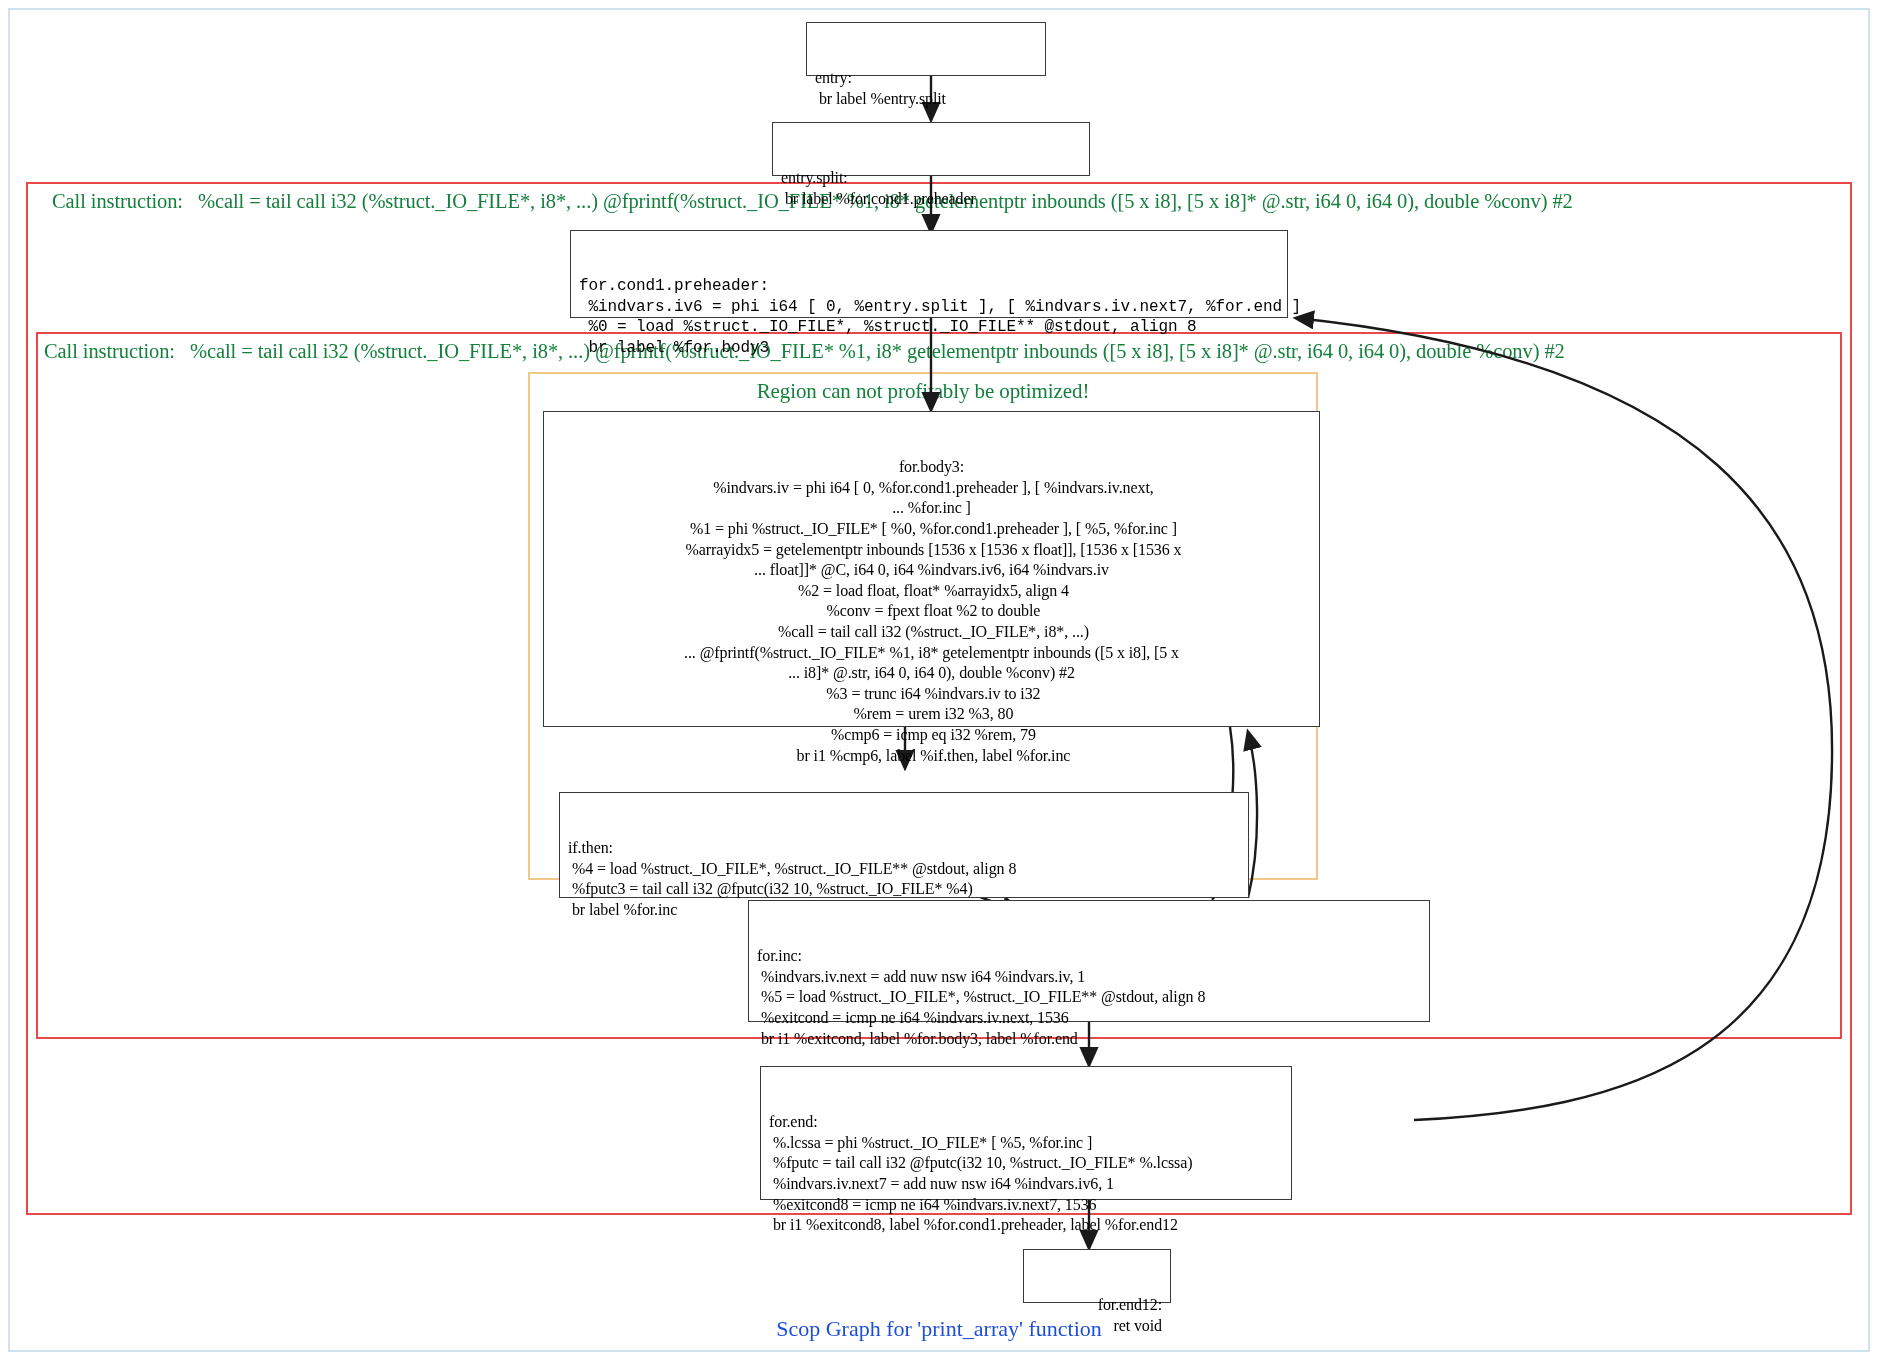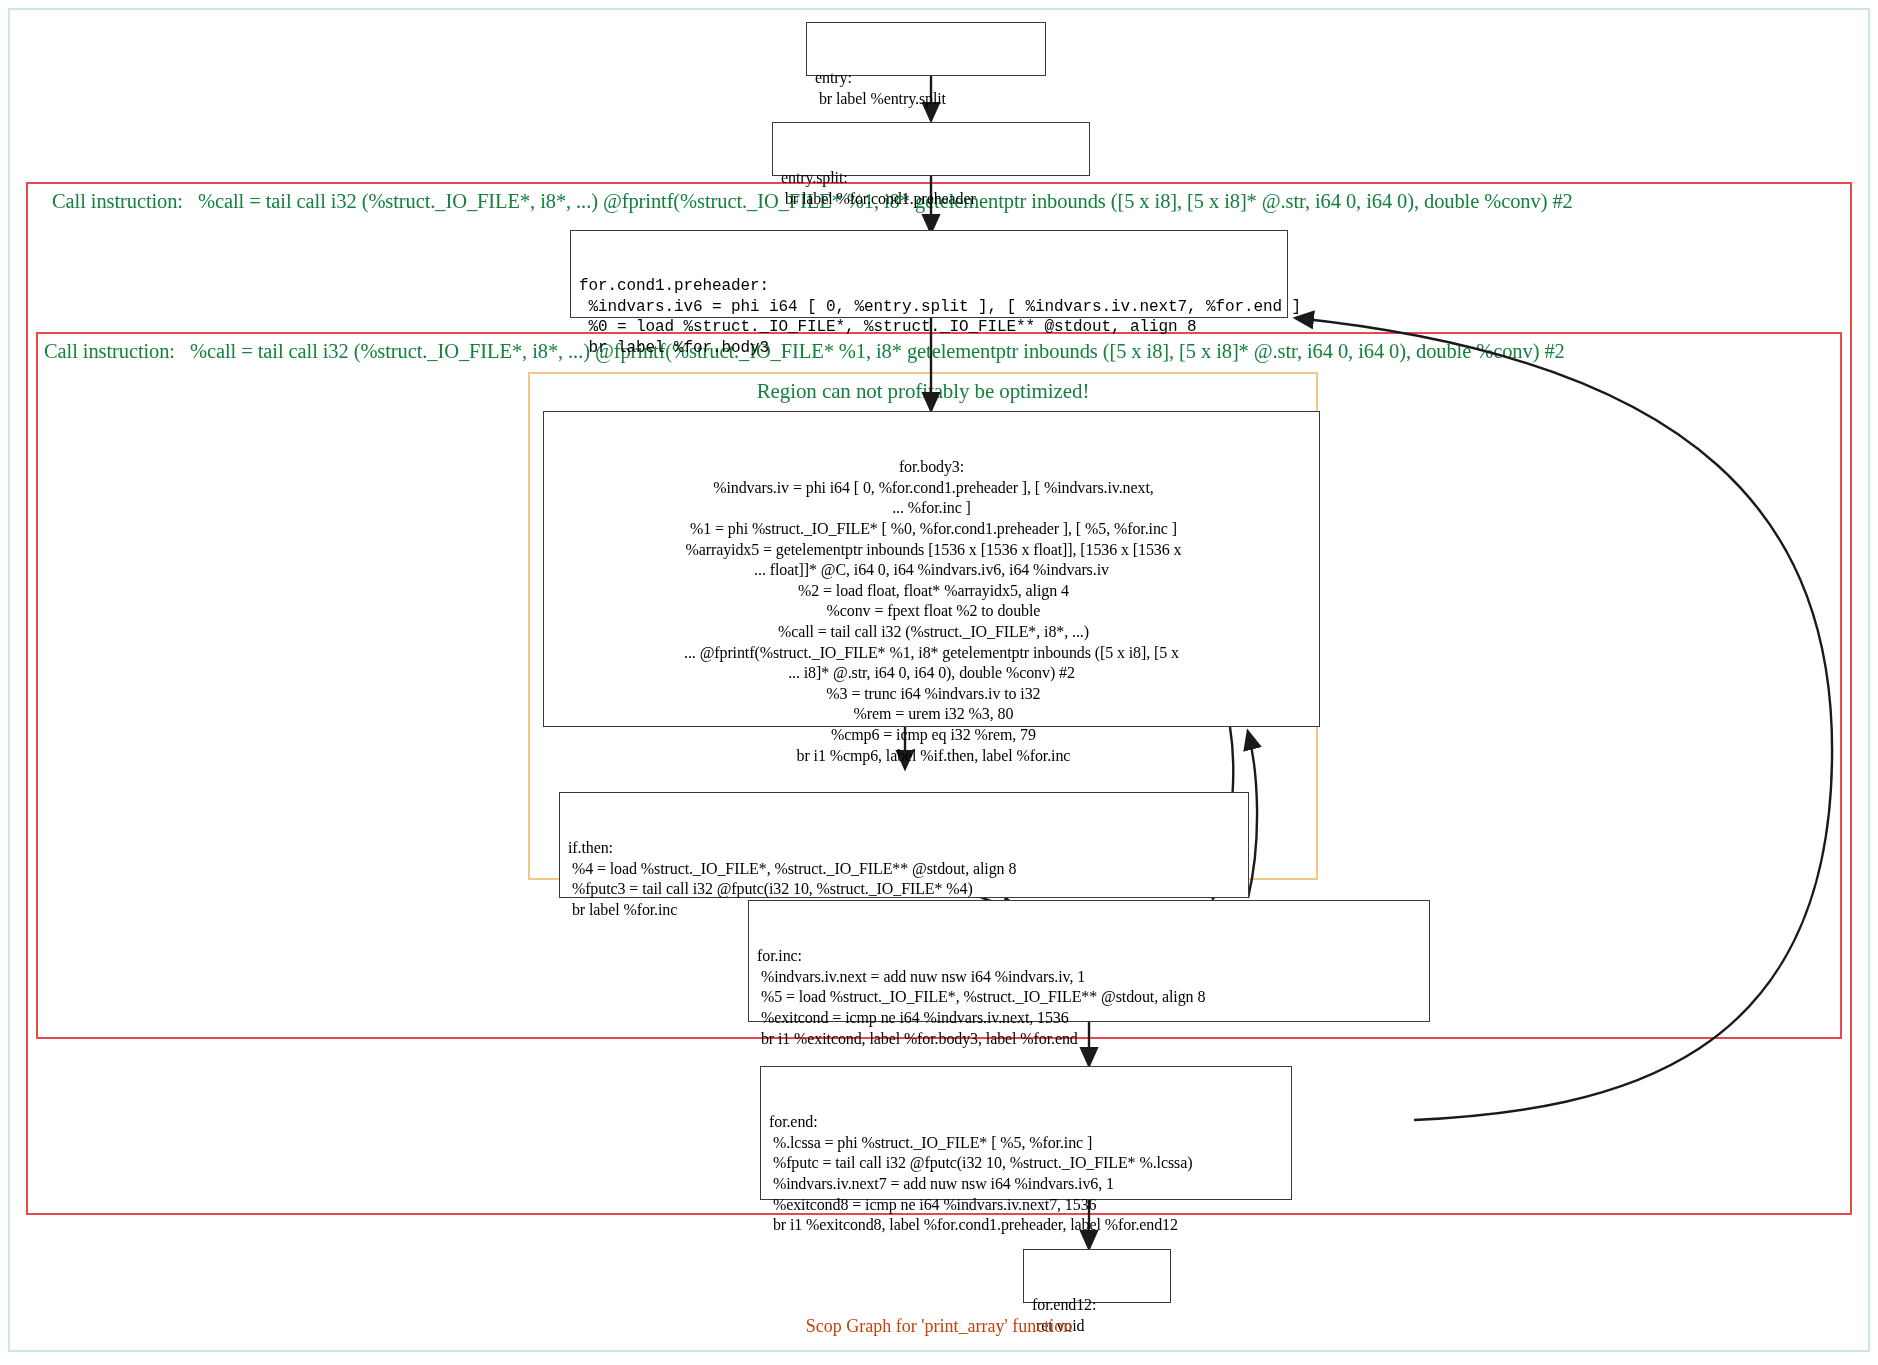--- a/index.html
+++ b/index.html
@@ -53,22 +53,22 @@
   }
   .cluster-label {
     position: absolute;
     font-size: 21px;
     color: #15803d;
     white-space: pre;
     letter-spacing: -0.1px;
   }
   .caption {
     position: absolute;
-    font-size: 18px;
-    color: #c2410c;
+    font-size: 22px;
+    color: #1d4ed8;
     white-space: pre;
     text-align: center;
   }
   svg.edges {
     position: absolute;
     left: 0;
     top: 0;
     width: 1878px;
     height: 1365px;
     pointer-events: none;
@@ -143,19 +143,19 @@
   </div>
 
   <div class="node" style="left:748px; top:900px; width:682px; height:122px;">
     <div class="node-lines"><span>for.inc:</span><span> %indvars.iv.next = add nuw nsw i64 %indvars.iv, 1</span><span> %5 = load %struct._IO_FILE*, %struct._IO_FILE** @stdout, align 8</span><span> %exitcond = icmp ne i64 %indvars.iv.next, 1536</span><span> br i1 %exitcond, label %for.body3, label %for.end</span></div>
   </div>
 
   <div class="node" style="left:760px; top:1066px; width:532px; height:134px;">
     <div class="node-lines"><span>for.end:</span><span> %.lcssa = phi %struct._IO_FILE* [ %5, %for.inc ]</span><span> %fputc = tail call i32 @fputc(i32 10, %struct._IO_FILE* %.lcssa)</span><span> %indvars.iv.next7 = add nuw nsw i64 %indvars.iv6, 1</span><span> %exitcond8 = icmp ne i64 %indvars.iv.next7, 1536</span><span> br i1 %exitcond8, label %for.cond1.preheader, label %for.end12</span></div>
   </div>
 
-  <div class="node" style="left:1023px; top:1249px; width:148px; height:54px;">
+  <div class="node" style="left:1023px; top:1249px; width:148px; height:54px;text-align:right;">
     <div class="node-lines"><span>for.end12:</span><span> ret void</span></div>
   </div>
 
   <div class="caption" style="left:0px; top:1316px; width:1878px;">Scop Graph for 'print_array' function</div>
 
 </div>
 
 </body></html>

